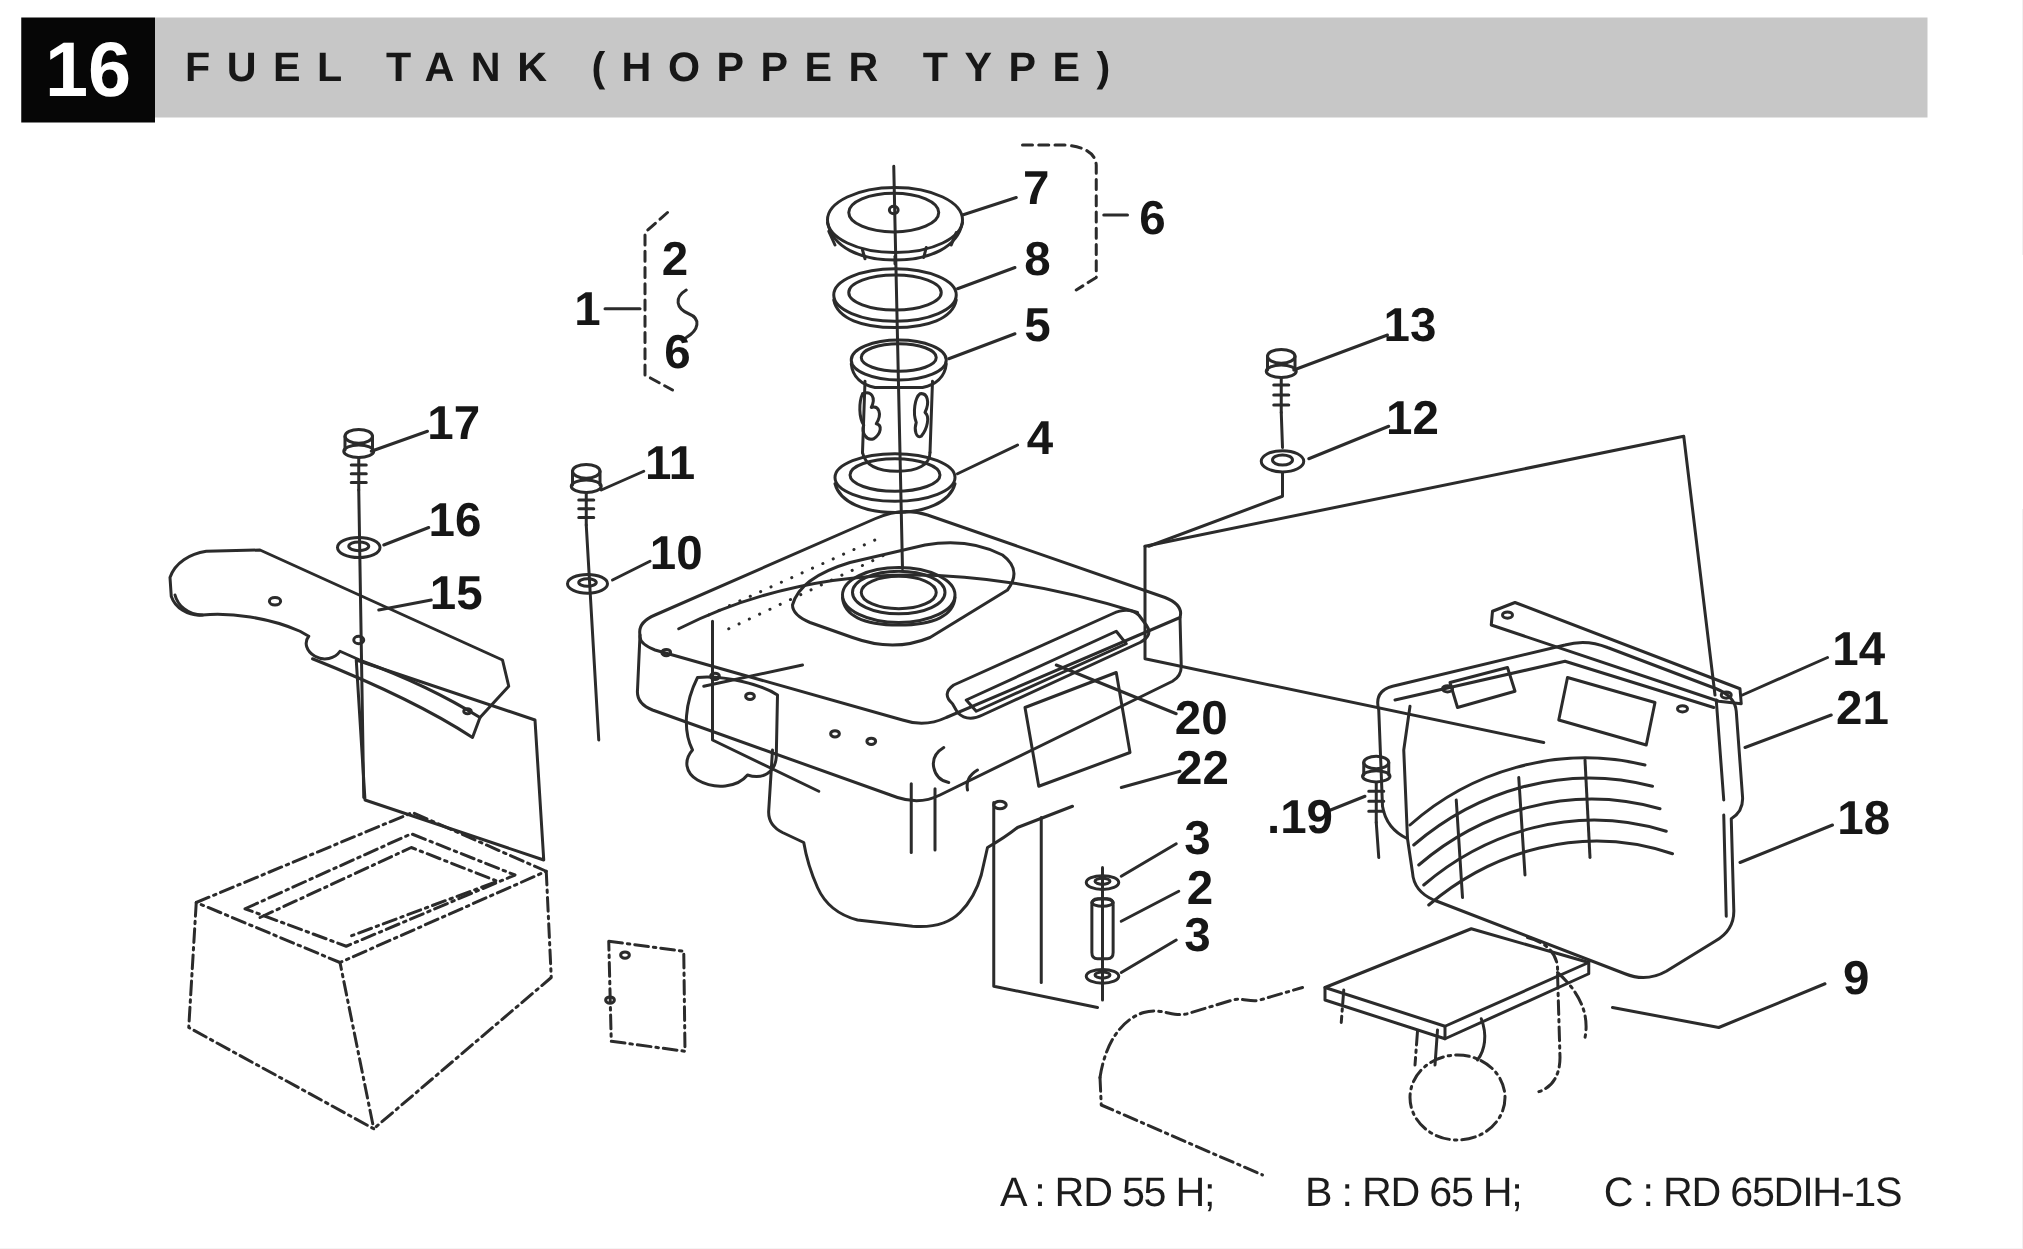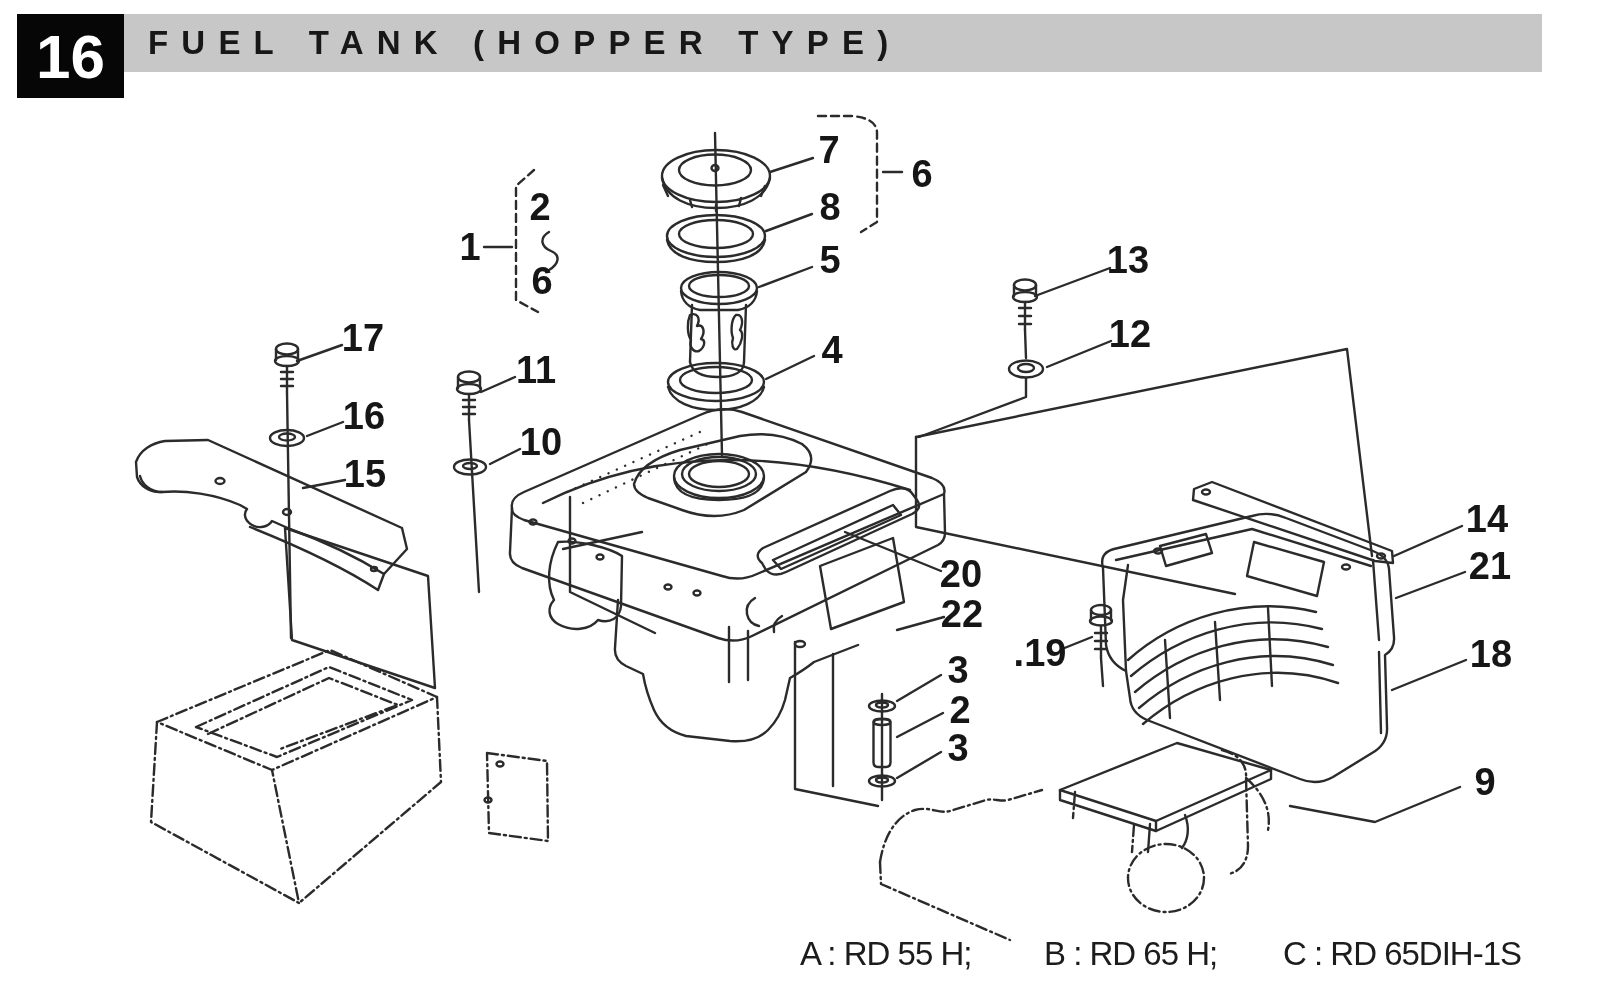--- a/index.html
+++ b/index.html
@@ -3,21 +3,21 @@
 <meta charset="utf-8">
 <style>
   html,body{margin:0;padding:0;background:#e8e8e8;}
   .page{position:relative;width:1618px;height:999px;background:#ffffff;overflow:hidden;
         font-family:"Liberation Sans",sans-serif;}
   .diagram{position:absolute;left:0;top:0;width:1618px;height:999px;}
   
   .sec-box{position:absolute;left:17px;top:14px;width:107px;height:84px;background:#060606;
            color:#ffffff;display:flex;align-items:center;justify-content:center;
            font-size:62px;font-weight:bold;z-index:3;}
-  .title-bar{position:absolute;left:124px;top:14px;width:1418px;height:58px;background:#c7c7c7;
+  .title-bar{position:absolute;left:124px;top:14px;width:1418px;height:80px;background:#c7c7c7;
              display:flex;align-items:center;padding-left:24px;box-sizing:border-box;
              font-size:33px;font-weight:bold;letter-spacing:0.40em;color:#171717;z-index:2;
              white-space:nowrap;}
   
   .diagram path,.diagram ellipse,.diagram line,.diagram polyline,.diagram circle{
       fill:none;stroke:#2b2b2b;stroke-width:2.4;stroke-linecap:round;stroke-linejoin:round;}
   .fw{fill:#ffffff;}
   .fd{fill:#2b2b2b;stroke:none;}
   .thin{stroke-width:1.5;}
   .med{stroke-width:2;}

